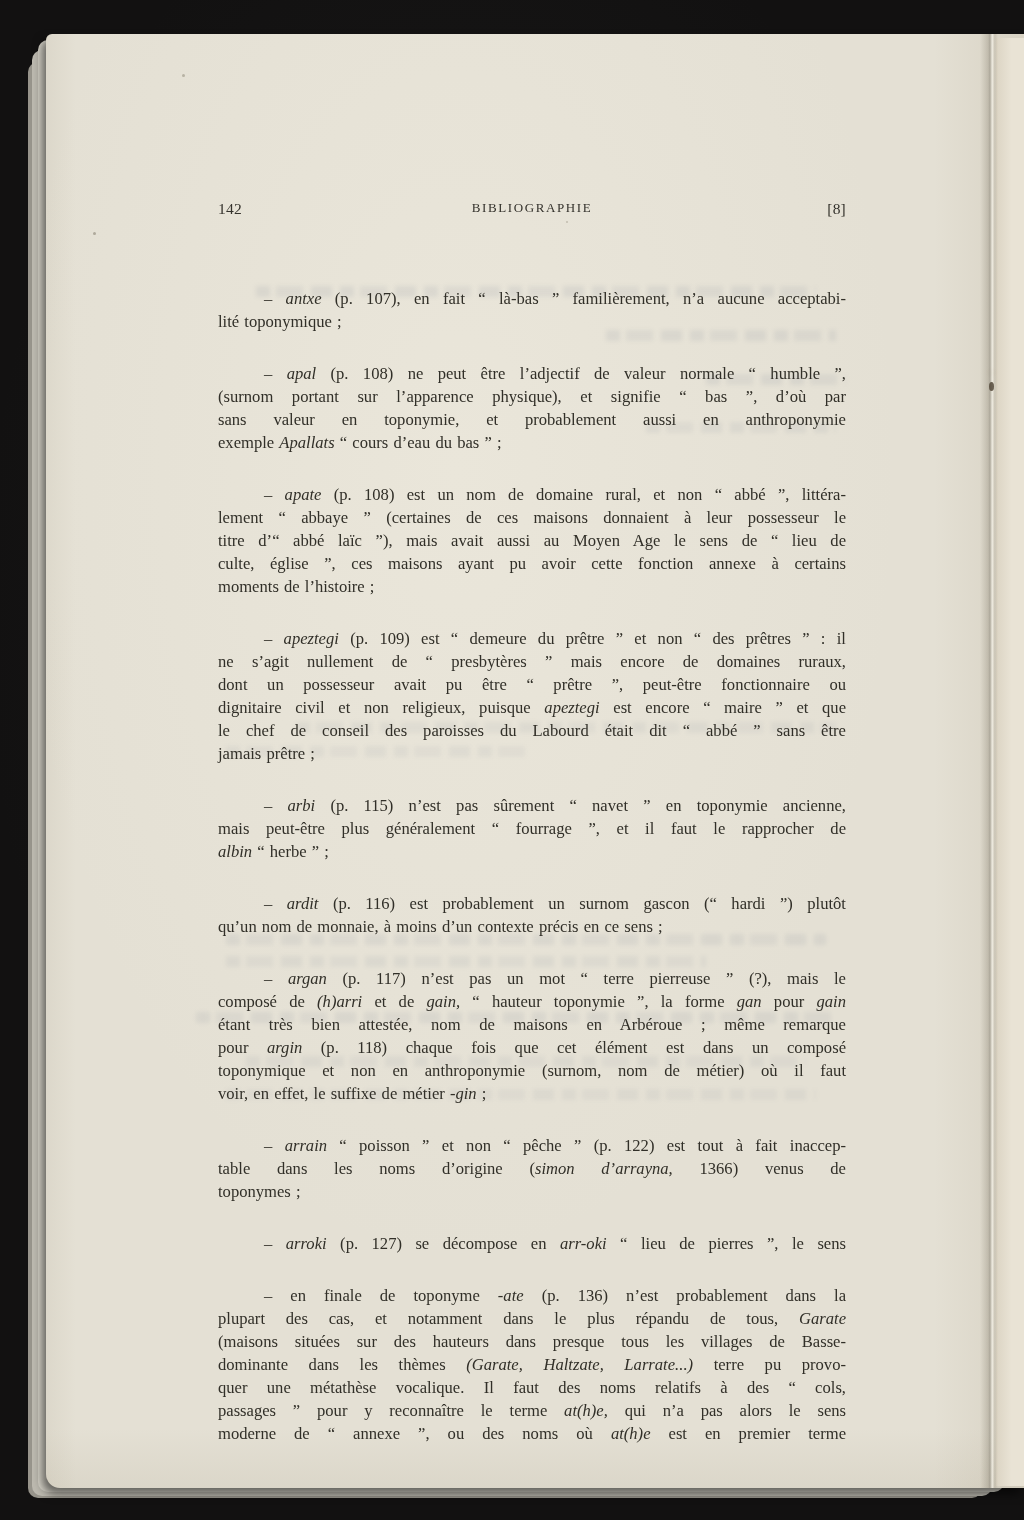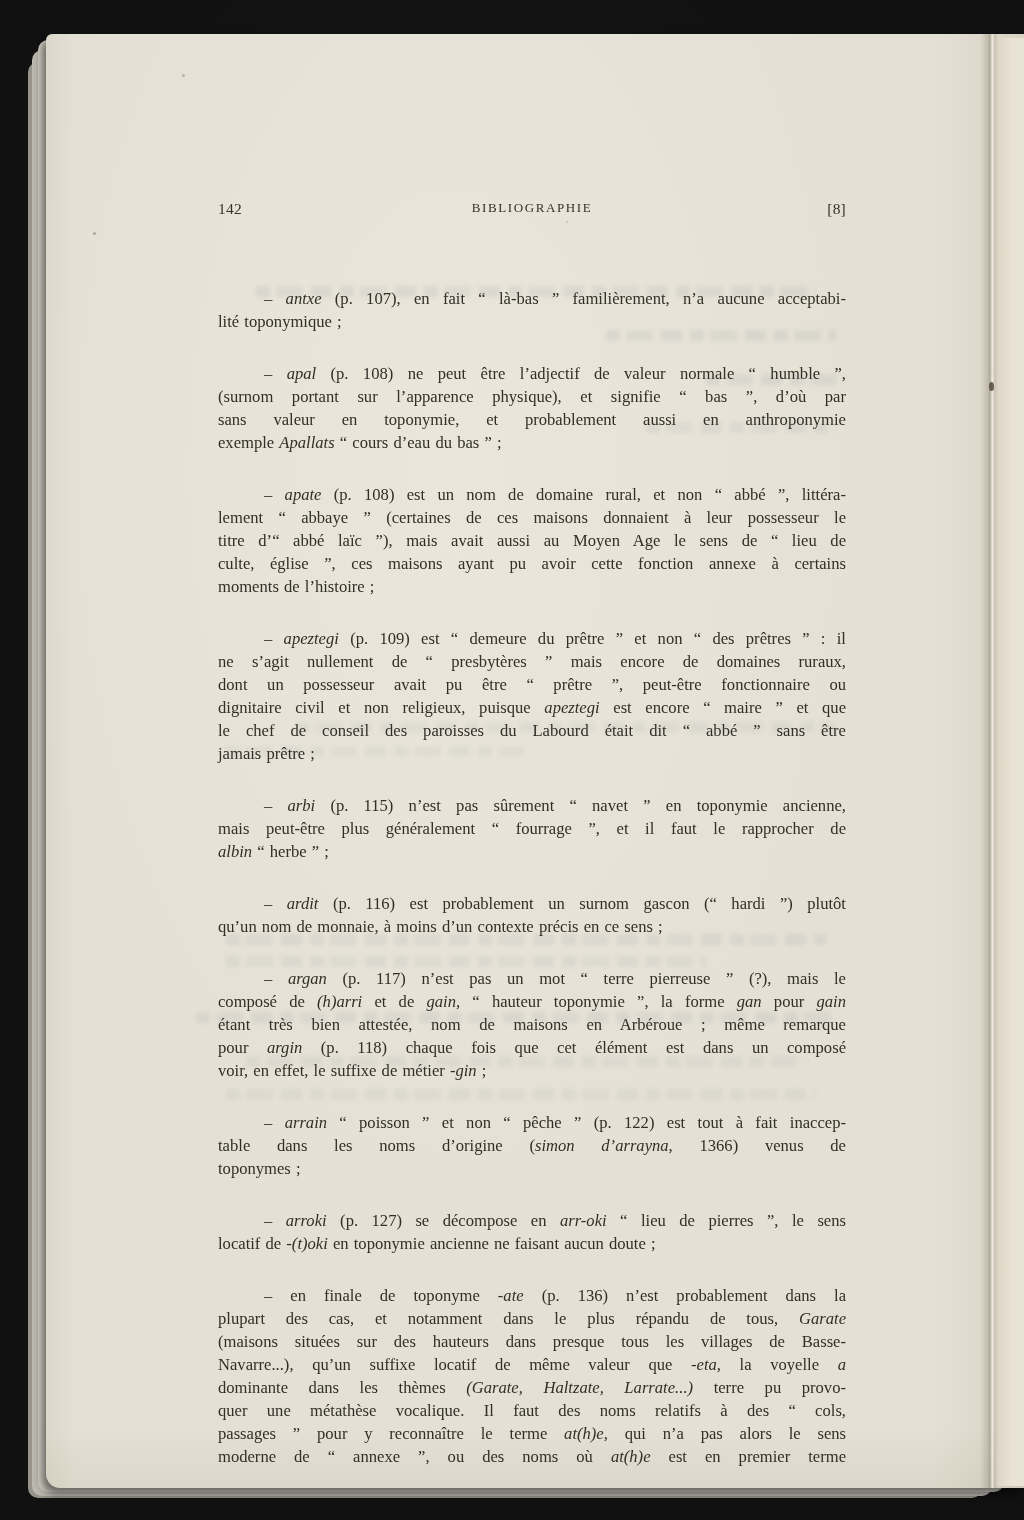--- a/index.html
+++ b/index.html
@@ -152,36 +152,35 @@
         </div>
         <div class="para">
           <div class="line first"><span>– </span><span class="it">ardit</span><span> (p. 116) est probablement un surnom gascon (“ hardi ”) plutôt</span></div>
           <div class="line endline"><span>qu’un nom de monnaie, à moins d’un contexte précis en ce sens ;</span></div>
         </div>
         <div class="para">
           <div class="line first"><span>– </span><span class="it">argan</span><span> (p. 117) n’est pas un mot “ terre pierreuse ” (?), mais le</span></div>
           <div class="line"><span>composé de </span><span class="it">(h)arri</span><span> et de </span><span class="it">gain,</span><span> “ hauteur toponymie ”, la forme </span><span class="it">gan</span><span> pour </span><span class="it">gain</span></div>
           <div class="line"><span>étant très bien attestée, nom de maisons en Arbéroue ; même remarque</span></div>
           <div class="line"><span>pour </span><span class="it">argin</span><span> (p. 118) chaque fois que cet élément est dans un composé</span></div>
+          <div class="line"><span>toponymique et non en anthroponymie (surnom, nom de métier) où il faut</span></div>
           <div class="line endline"><span>voir, en effet, le suffixe de métier </span><span class="it">-gin</span><span> ;</span></div>
         </div>
         <div class="para">
           <div class="line first"><span>– </span><span class="it">arrain</span><span> “ poisson ” et non “ pêche ” (p. 122) est tout à fait inaccep-</span></div>
           <div class="line"><span>table dans les noms d’origine (</span><span class="it">simon d’arrayna,</span><span> 1366) venus de</span></div>
           <div class="line endline"><span>toponymes ;</span></div>
         </div>
         <div class="para">
           <div class="line first"><span>– </span><span class="it">arroki</span><span> (p. 127) se décompose en </span><span class="it">arr-oki</span><span> “ lieu de pierres ”, le sens</span></div>
-          <div class="line endline"><span>locatif de </span><span class="it">-(t)oki</span><span> en toponymie ancienne ne faisant aucun doute ;</span></div>
         </div>
         <div class="para">
           <div class="line first"><span>– en finale de toponyme </span><span class="it">-ate</span><span> (p. 136) n’est probablement dans la</span></div>
           <div class="line"><span>plupart des cas, et notamment dans le plus répandu de tous, </span><span class="it">Garate</span></div>
           <div class="line"><span>(maisons situées sur des hauteurs dans presque tous les villages de Basse-</span></div>
-          <div class="line"><span>Navarre...), qu’un suffixe locatif de même valeur que </span><span class="it">-eta,</span><span> la voyelle </span><span class="it">a</span></div>
           <div class="line"><span>dominante dans les thèmes </span><span class="it">(Garate, Haltzate, Larrate...)</span><span> terre pu provo-</span></div>
           <div class="line"><span>quer une métathèse vocalique. Il faut des noms relatifs à des “ cols,</span></div>
           <div class="line"><span>passages ” pour y reconnaître le terme </span><span class="it">at(h)e,</span><span> qui n’a pas alors le sens</span></div>
           <div class="line"><span>moderne de “ annexe ”, ou des noms où </span><span class="it">at(h)e</span><span> est en premier terme</span></div>
         </div>
       </div>
 
   </div>
 </div>
 

